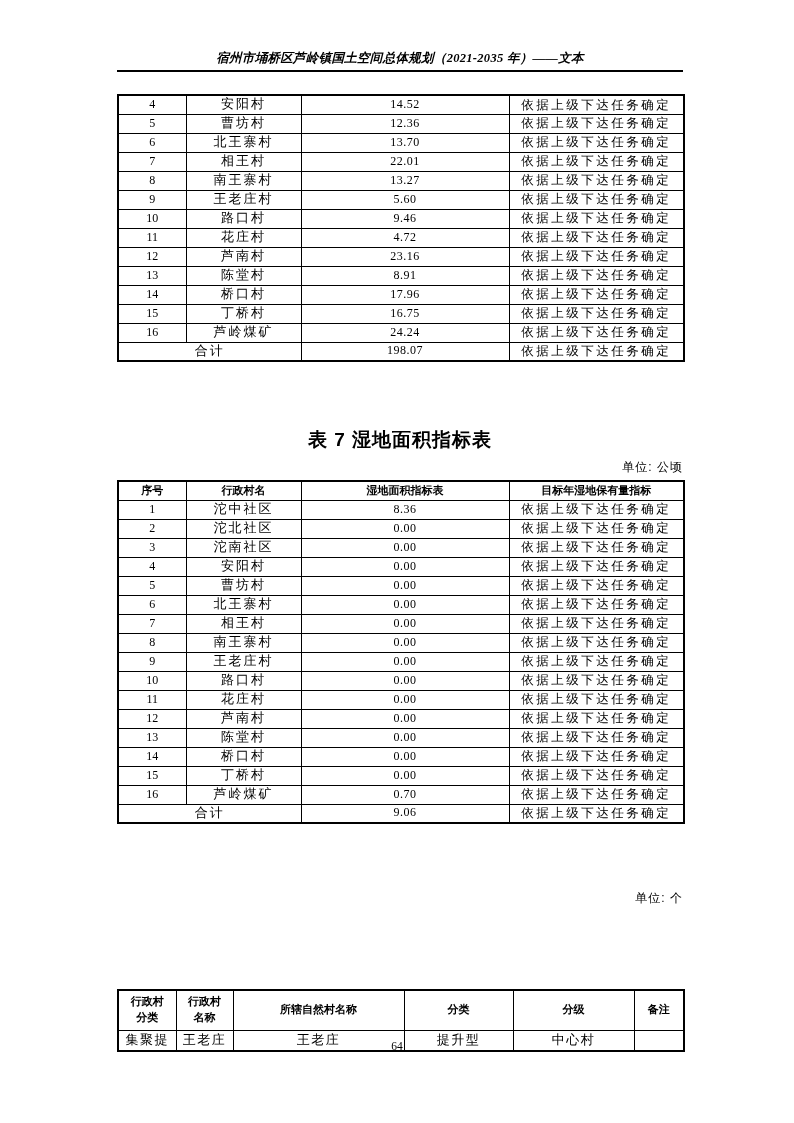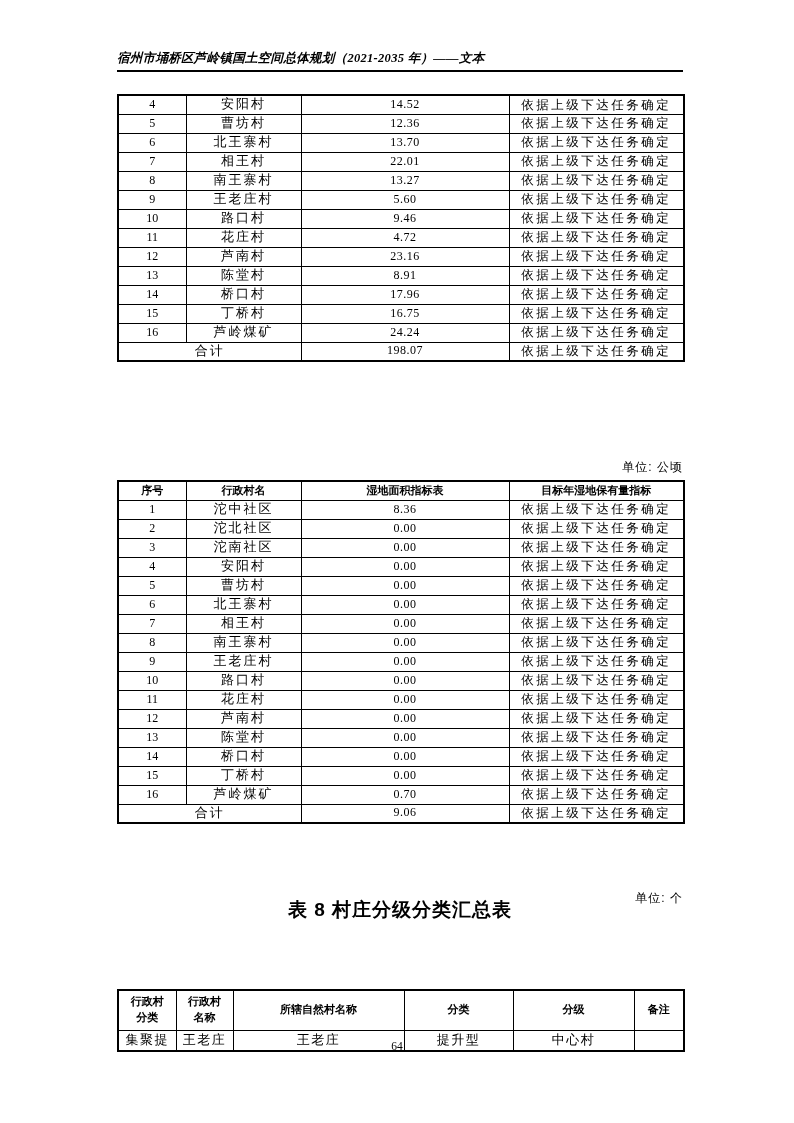--- a/index.html
+++ b/index.html
@@ -10,21 +10,21 @@
     font-family:"Liberation Sans", sans-serif;
     overflow:hidden;
   }
 
   
   .page-header {
     position:absolute; top:51px; left:117px; width:566px;
     border-bottom:2px solid #000; padding-bottom:4px;
   }
   .page-header-text {
-    text-align:left;
+    text-align:center;
     font-family:"Liberation Serif", serif;
     font-weight:bold; font-style:italic;
     font-size:12.5px; line-height:1.2; letter-spacing:0.3px;
   }
 
   
   .doc-table {
     position:absolute; left:117px; width:566px;
     border-collapse:collapse; table-layout:fixed;
     border:2px solid #000;
@@ -168,20 +168,21 @@
           <td class="c-target">依据上级下达任务确定</td>
         </tr>
         <tr>
           <td class="c-total-label" colspan="2">合计</td>
           <td class="c-value">198.07</td>
           <td class="c-target">依据上级下达任务确定</td>
         </tr>
       </tbody>
   </table>
 
+  <h2 class="tbl-title" id="title7">表 7 湿地面积指标表</h2>
   <div class="unit" id="unit7">单位: 公顷</div>
   <table class="doc-table" id="table7">
     <colgroup>
       <col style="width:68px">
         <col style="width:115px">
         <col style="width:208px">
         <col style="width:175px">
     </colgroup>
     <thead>
         <tr>
@@ -289,21 +290,20 @@
           <td class="c-target">依据上级下达任务确定</td>
         </tr>
         <tr>
           <td class="c-total-label" colspan="2">合计</td>
           <td class="c-value">9.06</td>
           <td class="c-target">依据上级下达任务确定</td>
         </tr>
       </tbody>
   </table>
 
-  <h2 class="tbl-title" id="title8">表 8 村庄分级分类汇总表</h2>
   <div class="unit" id="unit8">单位: 个</div>
   <table class="doc-table" id="table8">
     <colgroup>
       <col style="width:58px">
         <col style="width:57px">
         <col style="width:171px">
       <col style="width:109px">
         <col style="width:121px">
         <col style="width:50px">
     </colgroup>

